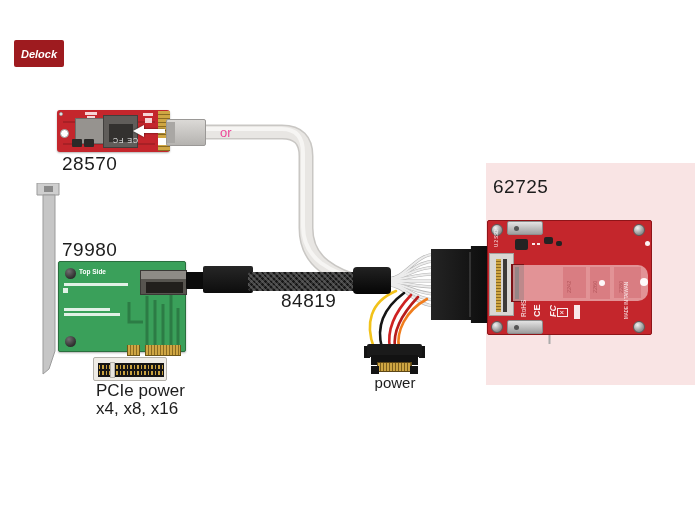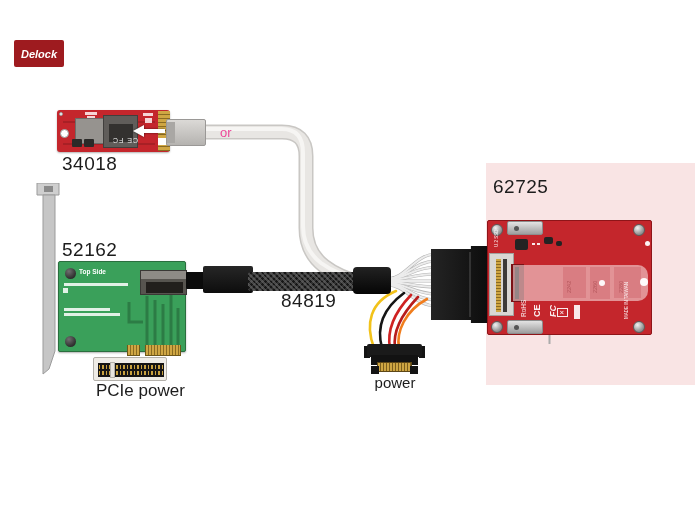--- a/index.html
+++ b/index.html
@@ -182,29 +182,29 @@
     <div class="silk" style="left:88px;top:8px;width:7px;height:5px;"></div>
     <div class="m2chip" style="left:15px;top:29px;"></div>
     <div class="m2chip" style="left:27px;top:29px;"></div>
     <div class="m2mark rot180">CE FC</div>
   </div>
 
   <div class="abs grayplug">
       <div class="nose"></div>
     </div>
   <div class="abs orlabel">or</div>
-  <div class="part-label" style="left:62px;top:153px;">34018</div>
+  <div class="part-label" style="left:62px;top:153px;">28570</div>
 
   <svg class="abs bracket" width="26" height="192" viewBox="0 0 26 192">
     <polygon points="2,0 24,0 24,12 2,12" fill="#cfcfcf" stroke="#9b9b9b"></polygon>
     <rect x="9" y="3" width="9" height="6" fill="#8a8a8a"></rect>
     <polygon points="8,12 20,12 20,168 14,186 8,191" fill="#c6c6c6" stroke="#9b9b9b"></polygon>
   </svg>
 
-  <div class="part-label" style="left:62px;top:239px;">52162</div>
+  <div class="part-label" style="left:62px;top:239px;">79980</div>
   <div class="abs gcard">
     <svg class="layer" width="128" height="91" viewBox="0 0 128 91">
       <g stroke="#2c7c45" stroke-width="3" fill="none">
         <path d="M88,34 V83"></path>
           <path d="M96,38 V83"></path>
           <path d="M104,42 V83"></path>
         <path d="M112,30 V83"></path>
           <path d="M119,46 V83"></path>
           <path d="M70,40 V60 H84"></path>
       </g>
@@ -228,20 +228,21 @@
   <div class="abs bplug-body"></div>
 
   <div class="abs" style="left:93px;top:357px;width:74px;height:24px;background:#efece6;border:1px solid #b3b0aa;border-radius:2px;">
     <div class="abs" style="left:4px;top:5px;width:66px;height:14px;background:#171513;">
       <div class="abs" style="left:1px;top:2px;width:64px;height:4px;background:repeating-linear-gradient(90deg,#caa23e 0 1.5px,#171513 1.5px 3.5px);"></div>
       <div class="abs" style="left:1px;top:8px;width:64px;height:4px;background:repeating-linear-gradient(90deg,#caa23e 0 1.5px,#171513 1.5px 3.5px);"></div>
     </div>
     <div class="abs" style="left:16px;top:4px;width:5px;height:16px;background:#e7e4de;border:1px solid #b3b0aa;"></div>
   </div>
   <div class="small-label" style="left:96px;top:381px;">PCIe power</div>
+  <div class="small-label" style="left:96px;top:399px;">x4, x8, x16</div>
 
   <div class="abs braid"></div>
   <div class="abs junction"></div>
   <div class="part-label" style="left:281px;top:290px;text-align:right;">84819</div>
 
   <div class="abs u2plug">
       <div class="ridge"></div>
     </div>
 
   <div class="abs pp" style="left:364px;top:346px;width:6px;height:12px;"></div>

